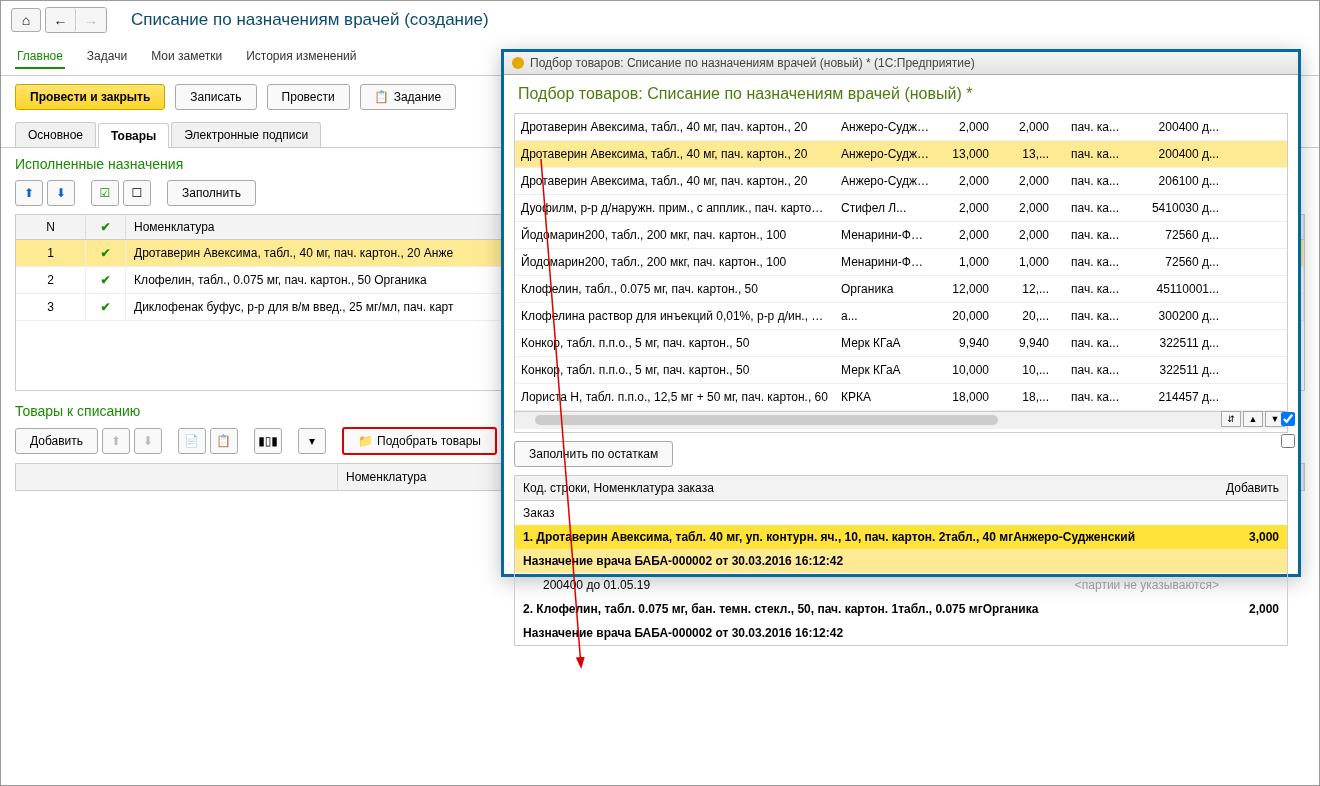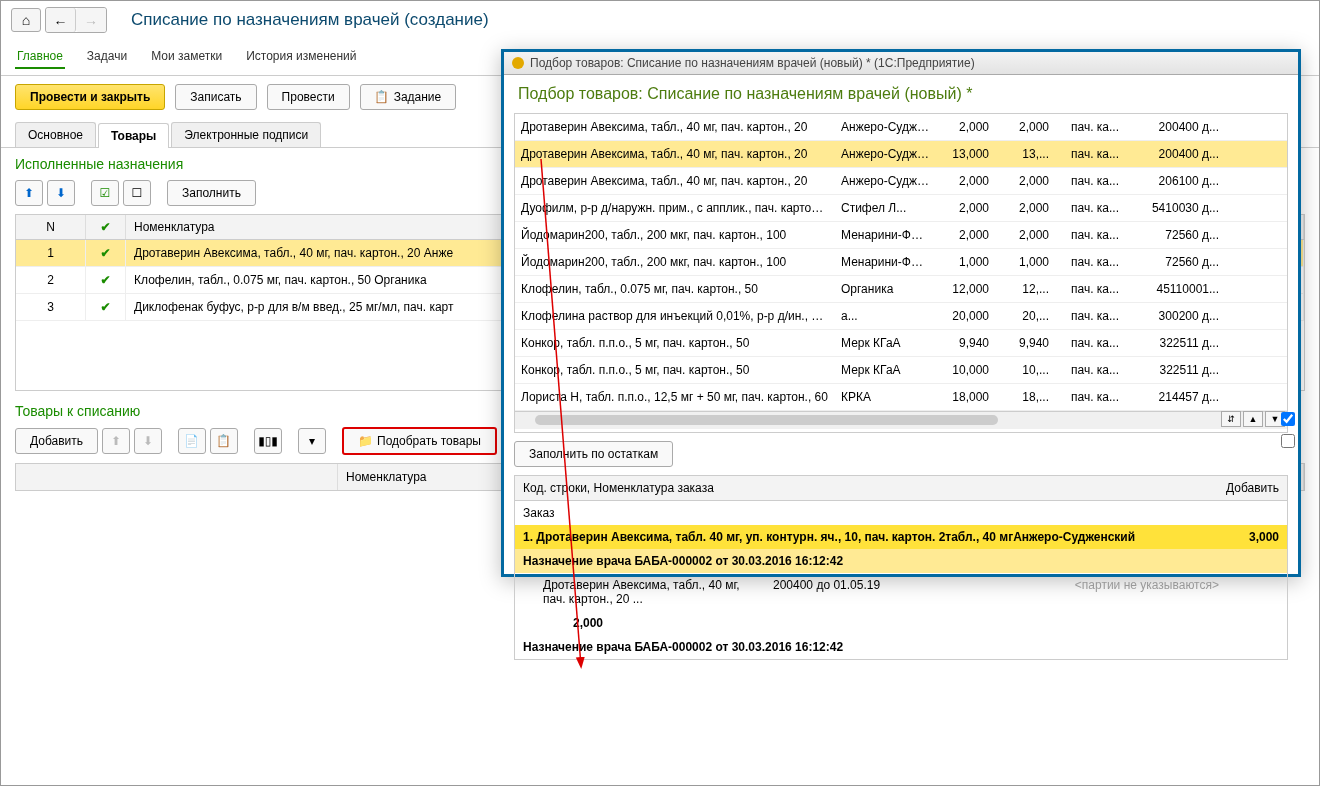--- a/index.html
+++ b/index.html
@@ -325,26 +325,26 @@
             </div>
 
           <div class="order-row hl-yellow">
             <span class="ob-label">1. Дротаверин Авексима, табл. 40 мг, уп. контурн. яч., 10, пач. картон. 2табл., 40 мгАнжеро-Судженский</span>
             <span class="ob-val">3,000</span>
           </div>
           <div class="order-row hl-yellow-light">
             <span>Назначение врача БАБА-000002 от 30.03.2016 16:12:42</span>
           </div>
           <div class="order-row ob-sub">
-            <span>Дротаверин Авексима, табл., 40 мг, пач. картон., 20  ...</span>
             <span>200400 до 01.05.19</span>
             <span class="parts">&lt;партии не указываются&gt;</span>
           </div>
 
           <div class="order-row" style="font-weight:bold;">
+            <span class="ob-label">2. Клофелин, табл. 0.075 мг, бан. темн. стекл., 50, пач. картон. 1табл., 0.075 мгОрганика</span>
             <span class="ob-val">2,000</span>
           </div>
           <div class="order-row" style="font-weight:bold;">
             <span>Назначение врача БАБА-000002 от 30.03.2016 16:12:42</span>
           </div>
         </div>
       </div>
     </div>
 
     <div class="side-controls">

